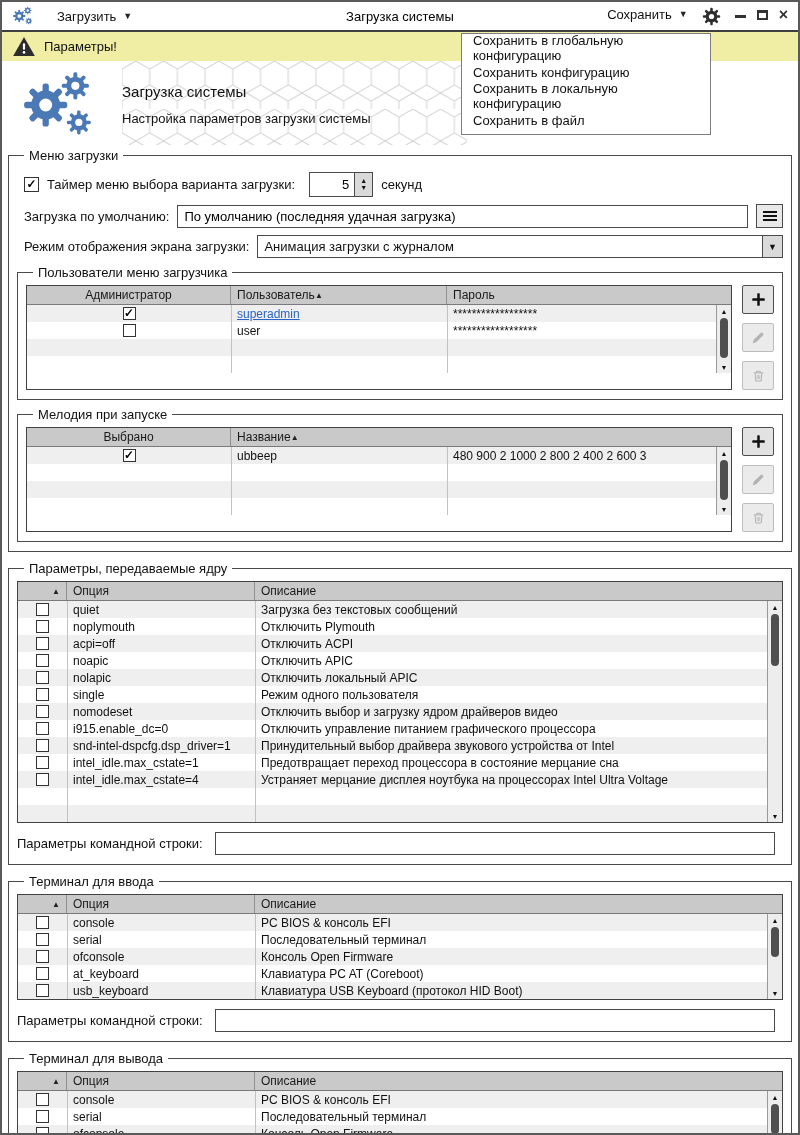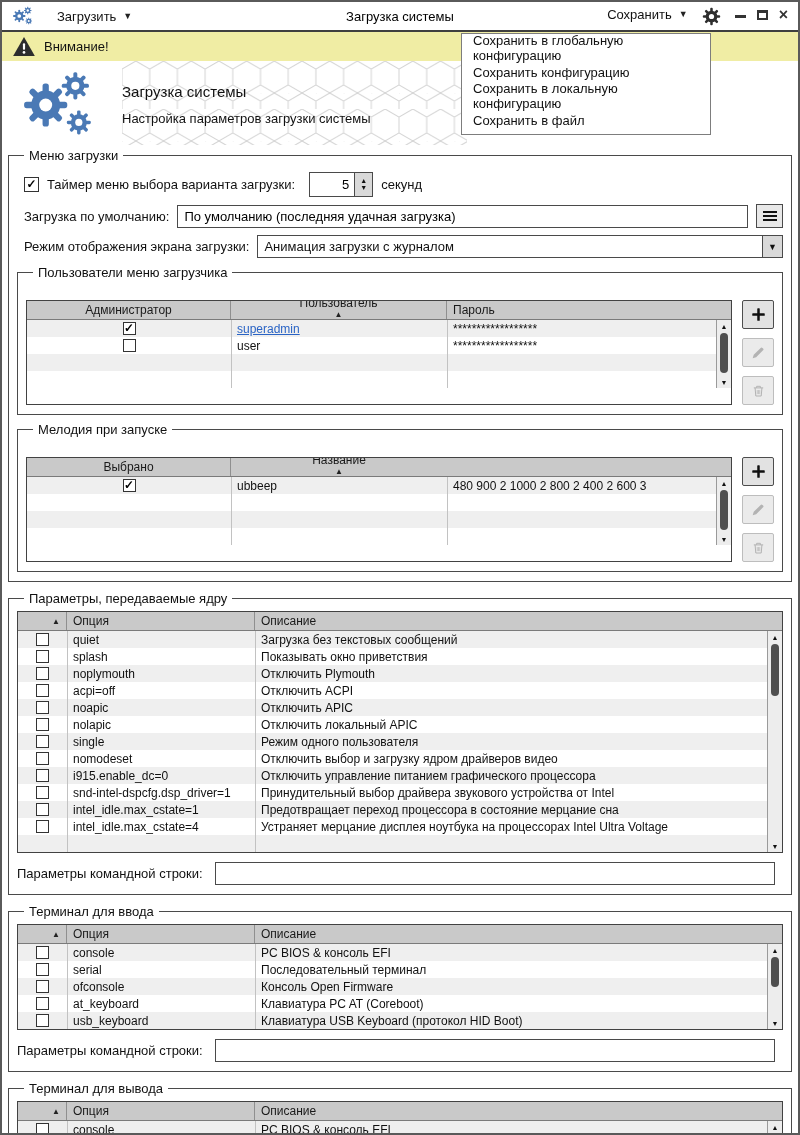--- a/index.html
+++ b/index.html
@@ -55,27 +55,27 @@
          font:13px "Liberation Sans",sans-serif; outline:0; }
   .sqsmall { width:27px; height:24px; border:1px solid #4a4a4a; background:#e8e8e8;
              display:flex; flex-direction:column; align-items:center; justify-content:center; gap:2px; }
   .sqsmall i { display:block; width:14px; height:2px; background:#111; }
   
   .combo { flex:1; height:23px; border:1px solid #4a4a4a; background:#fff; display:flex; align-items:center; }
   .combo .cval { flex:1; padding:0 6px; }
   .combo .cbtn { width:20px; height:100%; background:#d9d9d9; border-left:1px solid #4a4a4a;
                  display:flex; align-items:center; justify-content:center; font-size:9px; color:#111; }
   
-  .tblzone { display:flex; gap:10px; margin-top:18px; }
+  .tblzone { display:flex; gap:10px; margin-top:3px; }
   .tbl { flex:1; border:1px solid #424242; background:#fff; }
   .thead { display:grid; height:19px; background:#c9c9c9; border-bottom:1px solid #7a7a7a;
            font-size:12px; color:#1a1a1a; }
   .hc { display:flex; align-items:center; padding:0 6px; border-right:1px solid #8f8f8f; overflow:hidden; }
   .hc:last-child { border-right:0; }
-  .hc.between { justify-content:flex-end;flex-direction:column; }
+  .hc.between { justify-content:flex-start; }
   .hc.endal { justify-content:flex-end; }
   .sortarr { font-size:8px; color:#222; }
   .tbody { position:relative; overflow:hidden;
            background:repeating-linear-gradient(180deg,#efefef 0 17px,#ffffff 17px 34px); }
   .trow { display:grid; height:17px; align-items:center; font-size:12px; }
   .trow .c { padding:0 6px; white-space:nowrap; overflow:hidden; }
   .trow .c.center { display:flex; justify-content:center; }
   .vline { position:absolute; top:0; bottom:0; width:1px; background:#c2c2c2; }
   .link { color:#2a64c5; text-decoration:underline; }
   
@@ -150,21 +150,21 @@
     </div>
   </div>
 </div>
 
 <div class="warnbar">
   <svg width="22" height="19" viewBox="0 0 24 21">
     <path d="M12 0 L24 21 H0 Z" fill="#2d2d2d"></path>
     <rect x="10.8" y="7" width="2.4" height="7" fill="#fff" rx="1"></rect>
     <circle cx="12" cy="17" r="1.5" fill="#fff"></circle>
   </svg>
-  <span>Внимание!</span>
+  <span>Параметры!</span>
 </div>
 
 <div class="savemenu">
 
     <div class="mi">Сохранить в глобальную конфигурацию</div>
 
     <div class="mi">Сохранить конфигурацию</div>
 
     <div class="mi">Сохранить в локальную конфигурацию</div>
 
@@ -363,27 +363,20 @@
       </div>
 
         <div class="trow g-opts">
           <div class="c center">
             <span class="cb"></span>
           </div>
           <div class="c">quiet</div>
           <div class="c">Загрузка без текстовых сообщений</div>
         </div>
 
-        <div class="trow g-opts">
-          <div class="c center">
-            <span class="cb"></span>
-          </div>
-          <div class="c">splash</div>
-          <div class="c">Показывать окно приветствия</div>
-        </div>
 
         <div class="trow g-opts">
           <div class="c center">
             <span class="cb"></span>
           </div>
           <div class="c">noplymouth</div>
           <div class="c">Отключить Plymouth</div>
         </div>
 
         <div class="trow g-opts">

